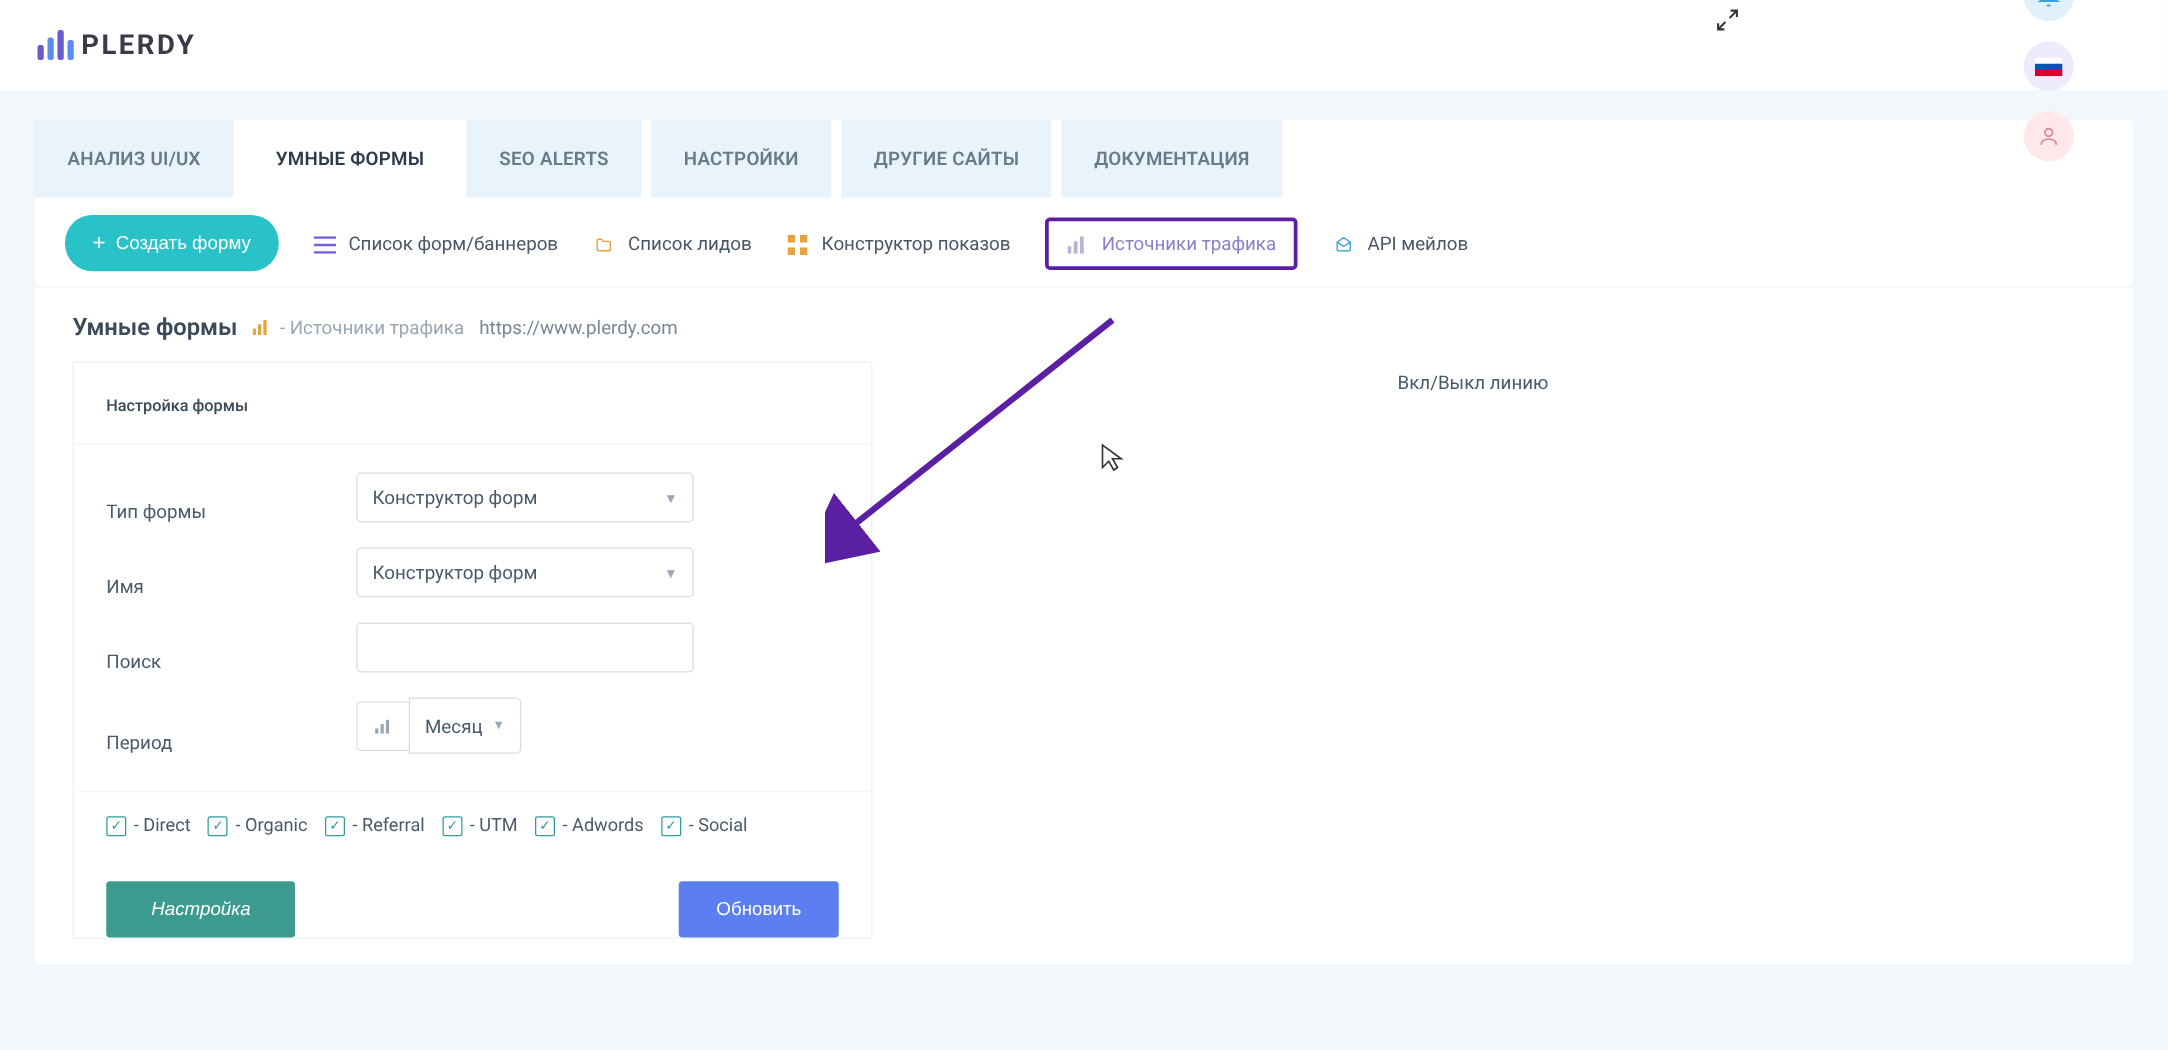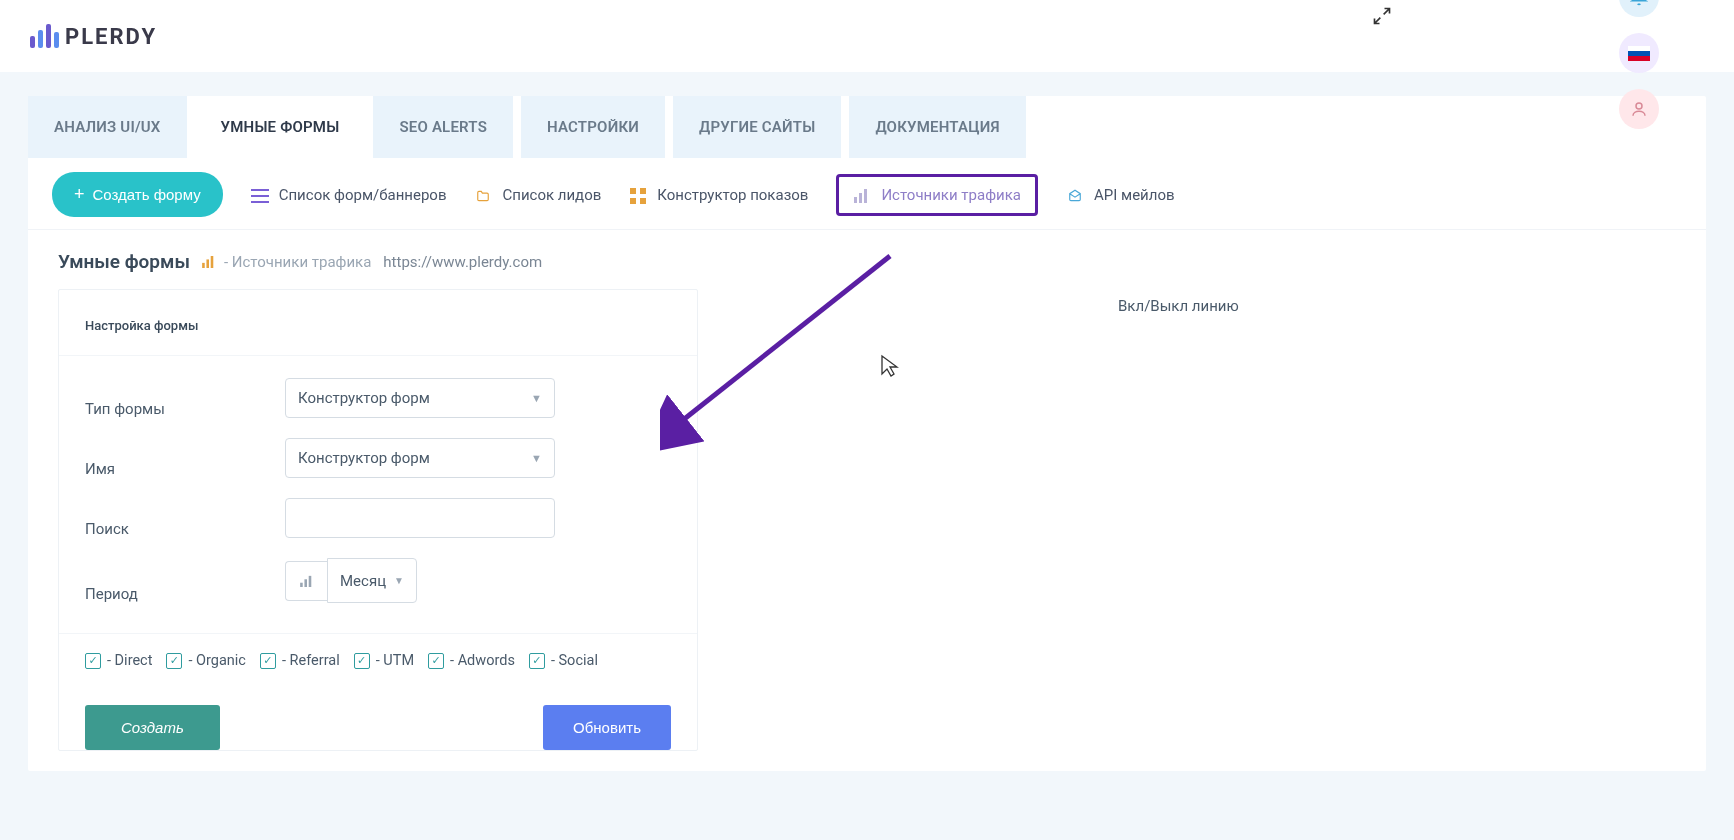--- a/index.html
+++ b/index.html
@@ -240,21 +240,21 @@
           <div class="check-item">
               <span class="ck">✓</span>
               <span>- Adwords</span>
             </div>
           <div class="check-item">
               <span class="ck">✓</span>
               <span>- Social</span>
             </div>
         </div>
         <div class="action-row">
-          <button class="btn-show"><span>Создать</span></button>
+          <button class="btn-show"><span>Настройка</span></button>
           <button class="btn-update"><span>Обновить</span></button>
         </div>
       </div>
       <div style="flex:1;">
         <div class="toggle-label">Вкл/Выкл линию</div>
       </div>
     </div>
   </div>
 </div>
 

